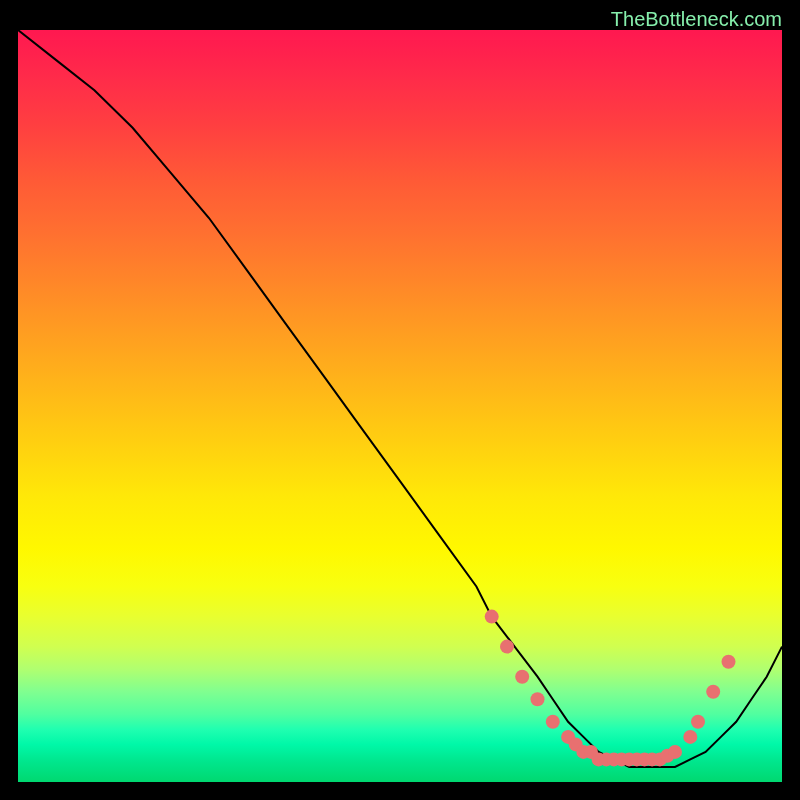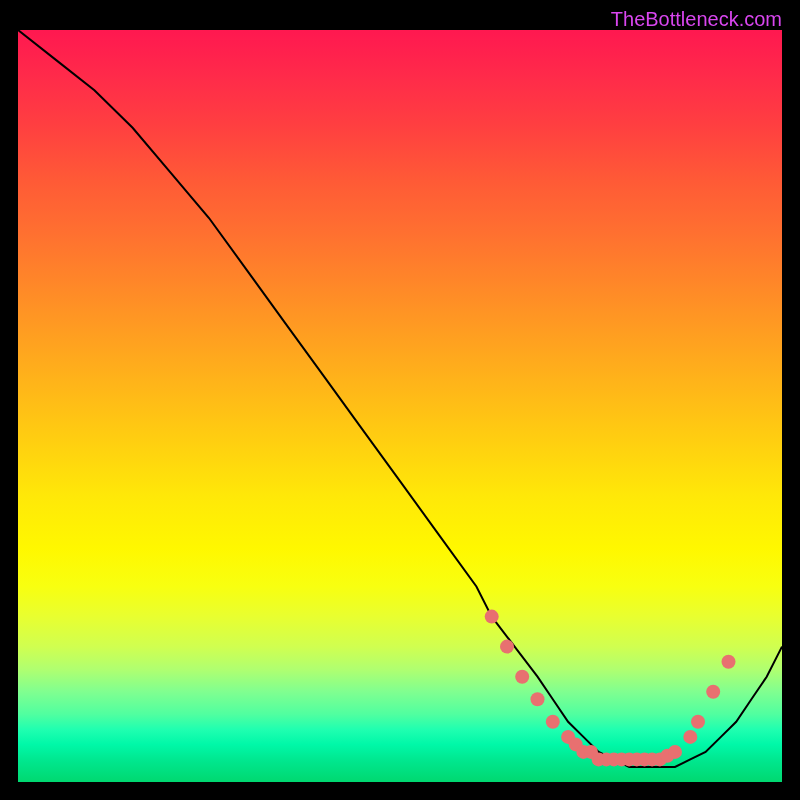--- a/index.html
+++ b/index.html
@@ -7,21 +7,21 @@
       width: 800px;
       height: 800px;
       background: #000;
       position: relative;
       font-family: Arial, sans-serif;
     }
     .attribution {
       position: absolute;
       top: 8px;
       right: 18px;
-      color: #d946ef;
+      color: #86efac;
       font-size: 20px;
       font-weight: normal;
       z-index: 10;
     }
     .chart-area {
       position: absolute;
       top: 30px;
       left: 18px;
       width: 764px;
       height: 752px;

